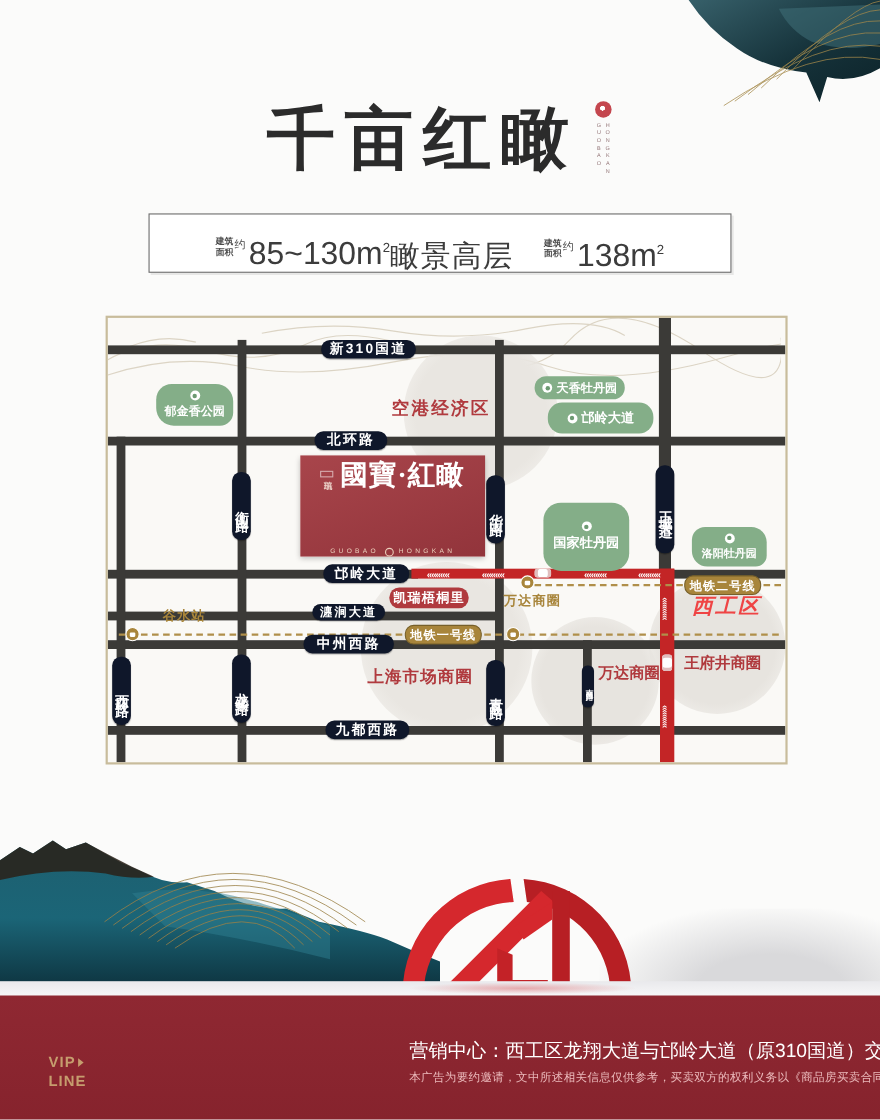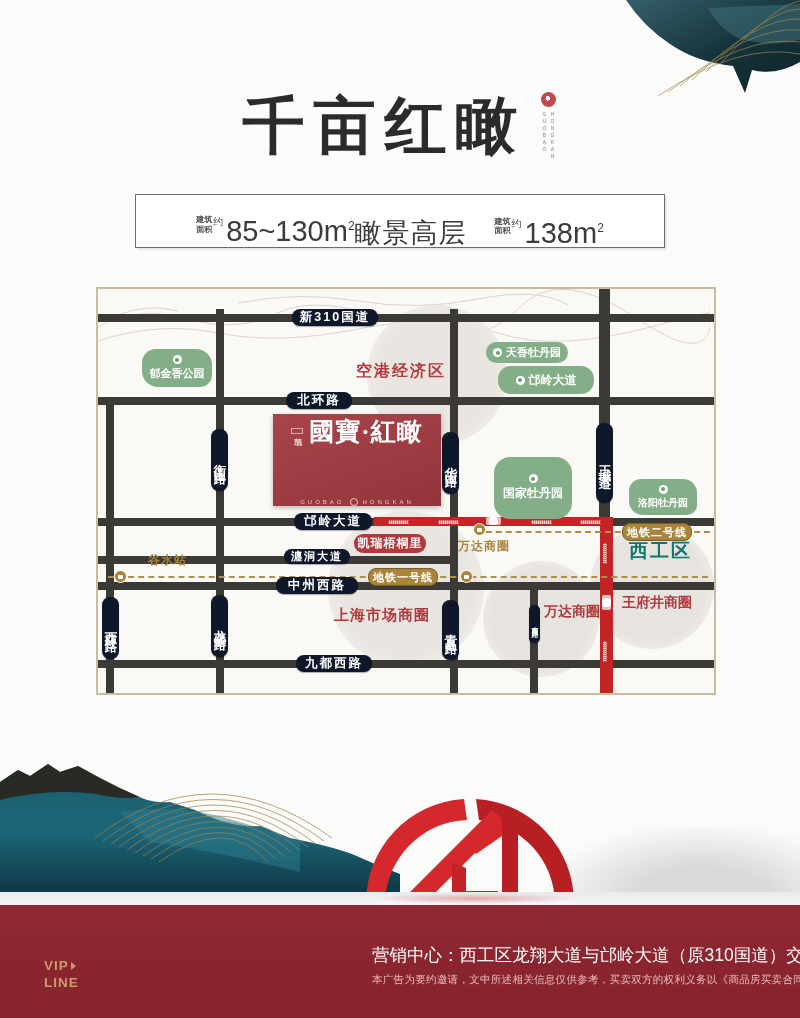--- a/index.html
+++ b/index.html
@@ -38,21 +38,21 @@
   .station{position:absolute;width:13px;height:13px;border-radius:50%;background:#a8853b;border:1px solid #fff;box-sizing:border-box;z-index:6;}
   .station::after{content:"";position:absolute;left:3px;top:3.5px;width:5px;height:4px;background:#fff;border-radius:1px;}
   .station-name{position:absolute;color:#a8853b;font-weight:700;font-size:12px;z-index:6;letter-spacing:1px;}
   .green{position:absolute;background:#84ae88;color:#fff;display:flex;align-items:center;justify-content:center;z-index:5;font-weight:700;gap:4px;}
   .green-col{flex-direction:column;gap:2px;}
   .poi-icon{width:9px;height:9px;background:#fff;border-radius:50%;position:relative;flex:0 0 auto;}
   .poi-icon::after{content:"";position:absolute;left:2.5px;top:2.5px;width:4px;height:4px;background:#6d9a72;border-radius:50%;}
   .redtxt{position:absolute;color:#b03a3e;font-weight:700;z-index:5;white-space:nowrap;}
   .red-pill{position:absolute;background:#b03a3e;color:#fff;font-size:12px;font-weight:700;border-radius:9px;
             display:flex;align-items:center;justify-content:center;z-index:5;letter-spacing:1px;}
-  .blacktxt{position:absolute;color:#0f766e;font-weight:700;z-index:5;
+  .blacktxt{position:absolute;color:#ef4444;font-weight:700;font-style:italic;z-index:5;
             font-family:"Liberation Serif","DejaVu Serif",serif;letter-spacing:2px;}
   .chev{position:absolute;color:#fff;font-size:9px;font-weight:700;line-height:8px;z-index:6;letter-spacing:-1px;}
   .chev::before{content:"\00AB\00AB\00AB\00AB\00AB";}
   .chev-up{transform:rotate(90deg);transform-origin:center;}
   .car{position:absolute;width:15px;height:8px;background:#fff;border-radius:3px;z-index:6;box-shadow:inset 3px 0 0 #e0bdbd,inset -3px 0 0 #e0bdbd;}
   .car-v{width:9px;height:15px;box-shadow:inset 0 3px 0 #e0bdbd,inset 0 -3px 0 #e0bdbd;}
   .project{position:absolute;left:175px;top:125px;width:168px;height:92px;background:linear-gradient(160deg,#a8454b,#92343b);
            display:flex;flex-direction:column;align-items:center;justify-content:center;z-index:5;box-shadow:0 2px 5px rgba(0,0,0,.25);gap:43px;}
   .project-row{display:flex;align-items:center;gap:6px;}
   .project-prefix{writing-mode:vertical-rl;text-orientation:upright;font-size:8px;color:#f0dcd2;border:1px solid rgba(255,255,255,.55);padding:2px 1px;line-height:1;}

